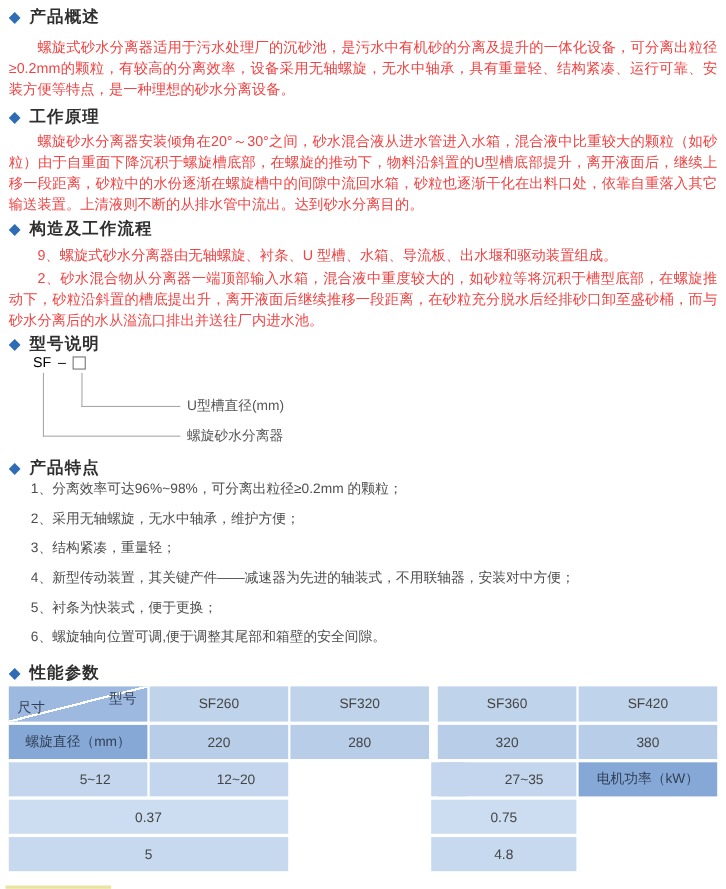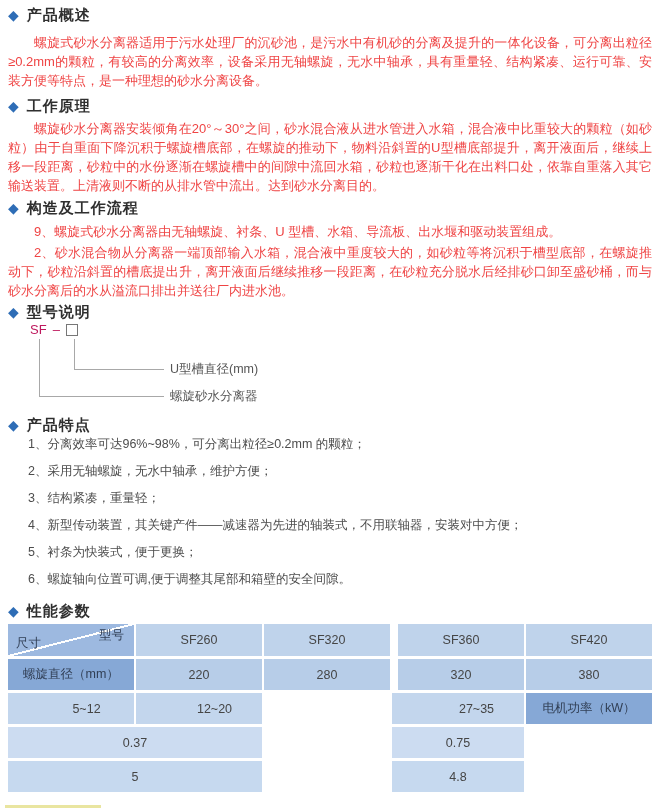--- a/index.html
+++ b/index.html
@@ -20,21 +20,21 @@
     margin:0;font-size:13px;color:#ef4444;line-height:19px;
     text-align:justify;text-indent:2em;
   }
   .mt8{margin-top:8px;}.mt6{margin-top:6px;}.mt3{margin-top:3px;}
   .mt4{margin-top:4px;}.mt2{margin-top:2px;}.mt10{margin-top:10px;}.mt13{margin-top:13px;}
 
   
   .model-diagram{position:relative;height:90px;margin:0;}
   .model-code{
     position:absolute;left:22px;top:0;display:flex;align-items:center;gap:6px;
-    font-size:13px;color:#be185d;line-height:16px;
+    font-size:13px;color:#000000;line-height:16px;
   }
   .code-box{display:inline-block;width:10px;height:10px;border:1.5px solid #777;background:#fff;}
   .l-line{position:absolute;border-left:1px solid #a8a8a8;border-bottom:1px solid #a8a8a8;}
   .l-sf{left:31px;top:17px;width:124px;height:57px;}
   .l-box{left:66px;top:17px;width:89px;height:30px;}
   .diagram-label{position:absolute;left:162px;font-size:12.5px;color:#555;line-height:14px;}
   .lab-box{top:40px;}
   .lab-sf{top:67px;}
 
   

